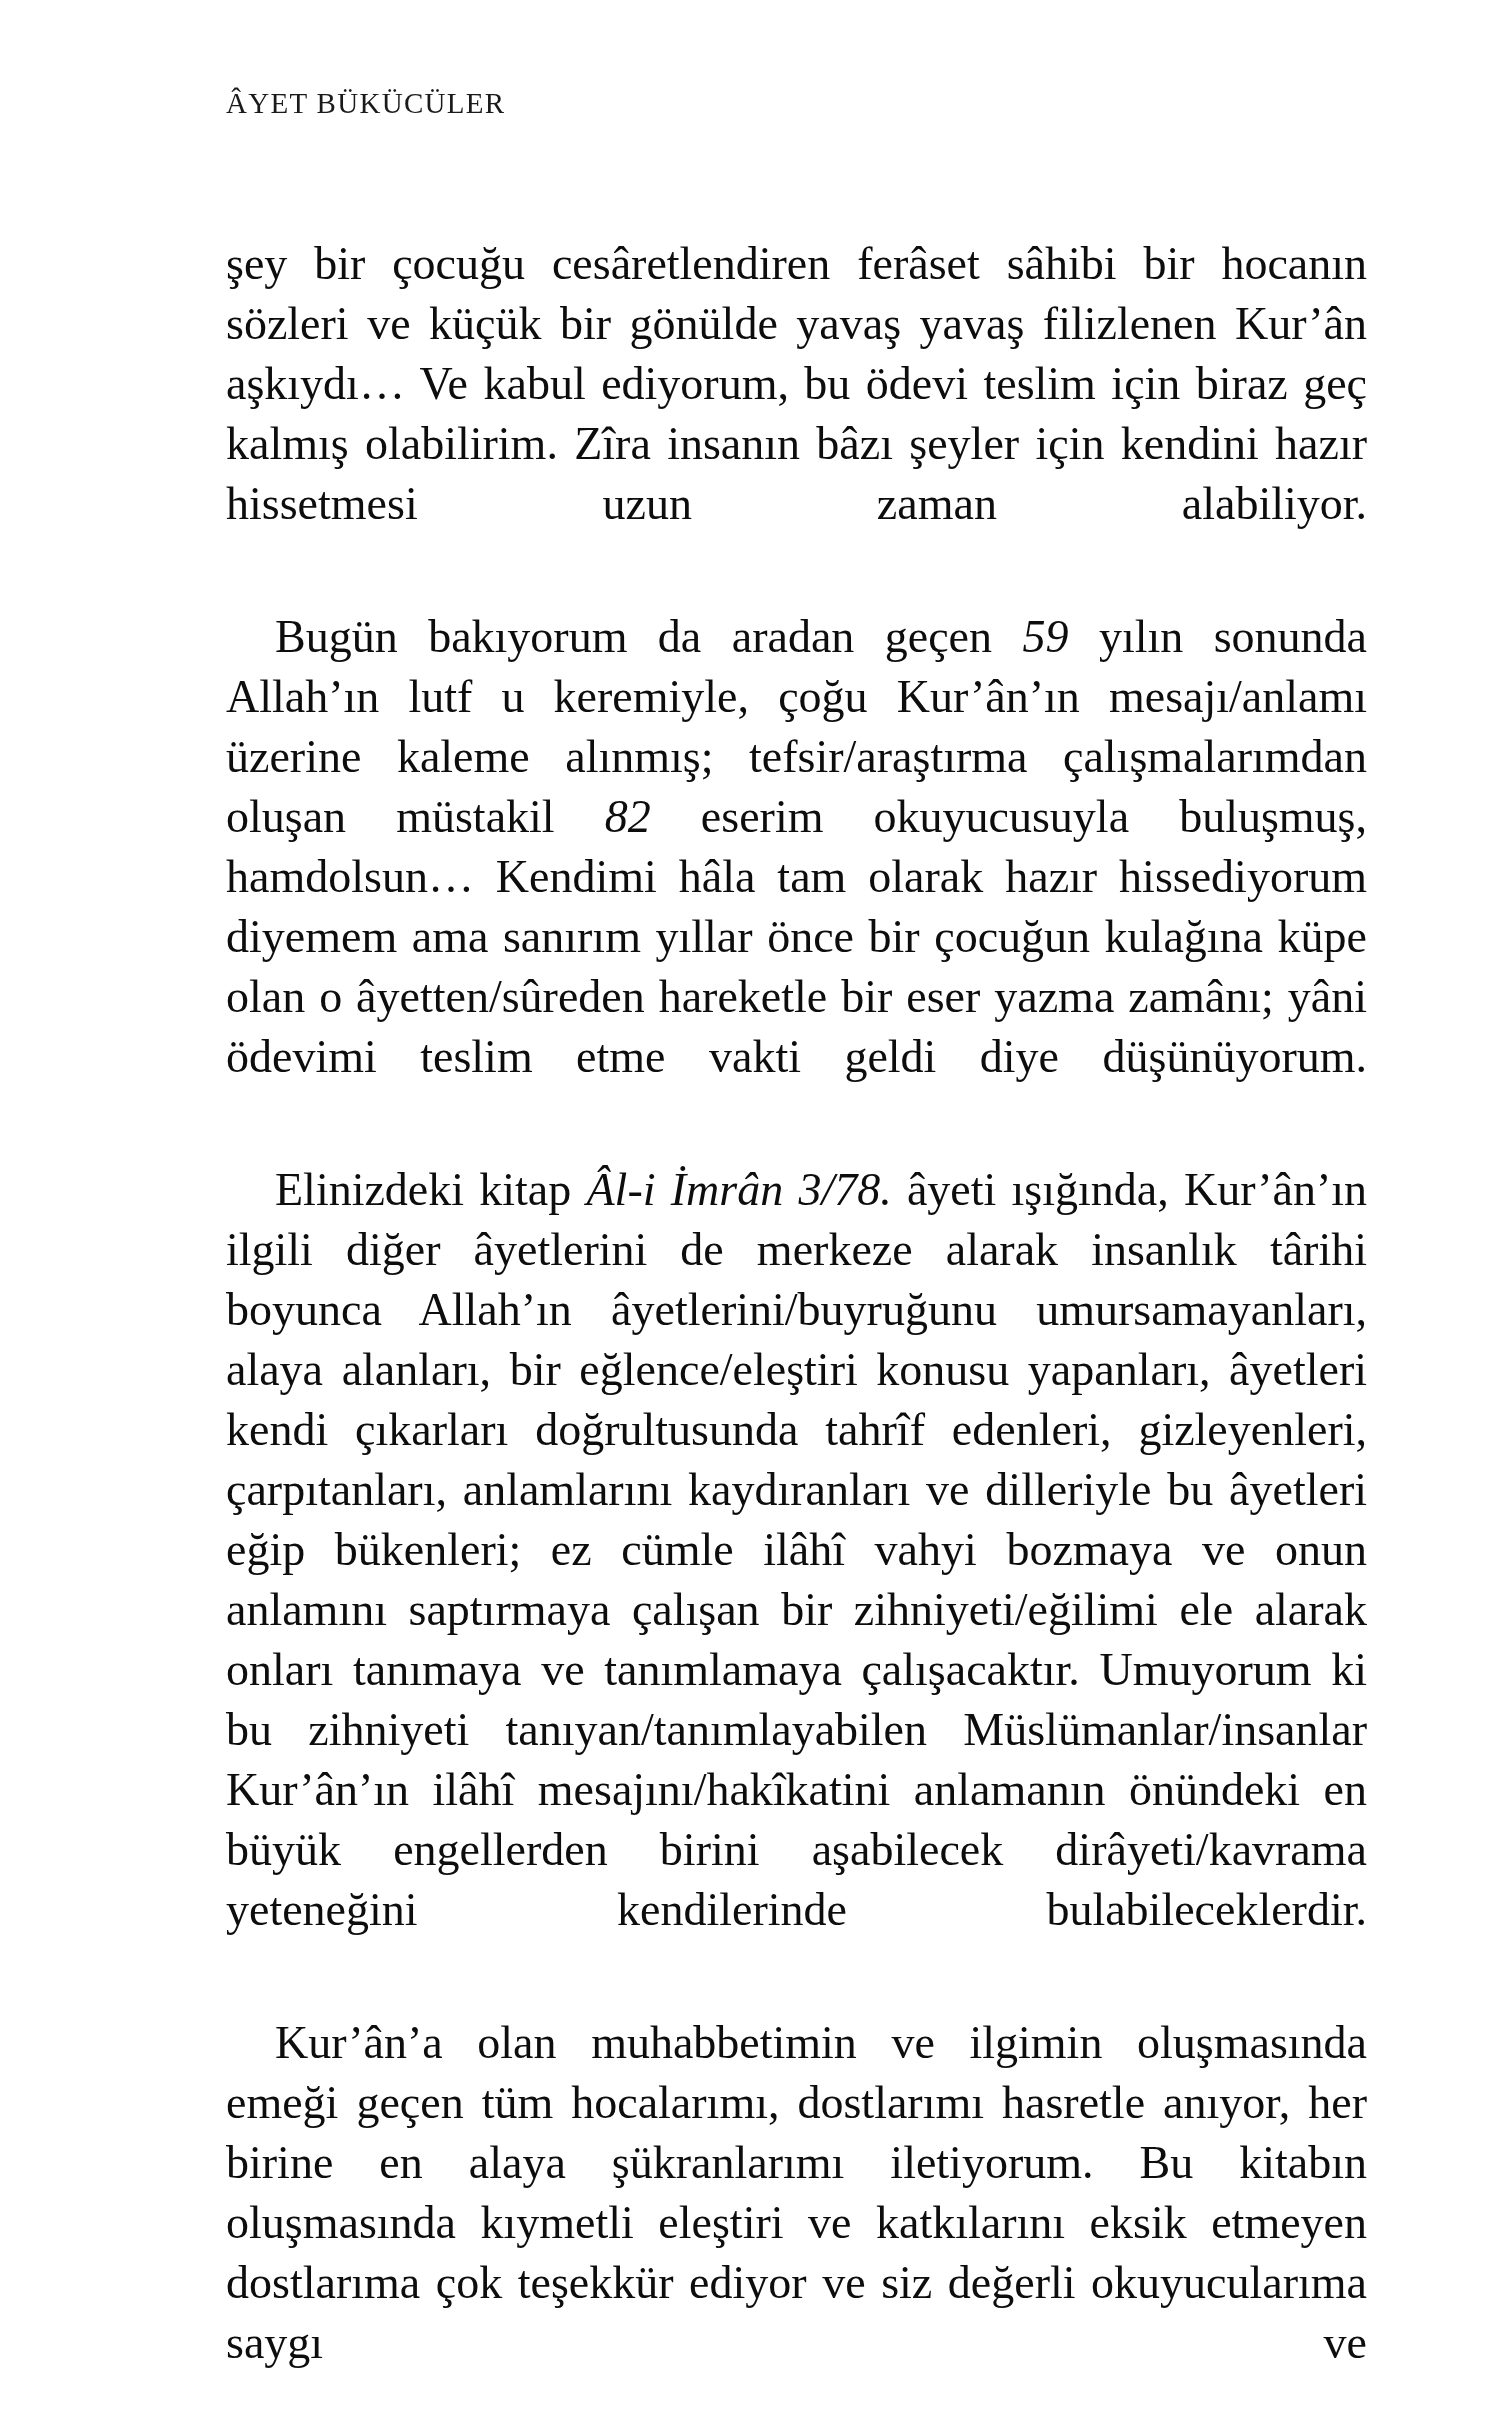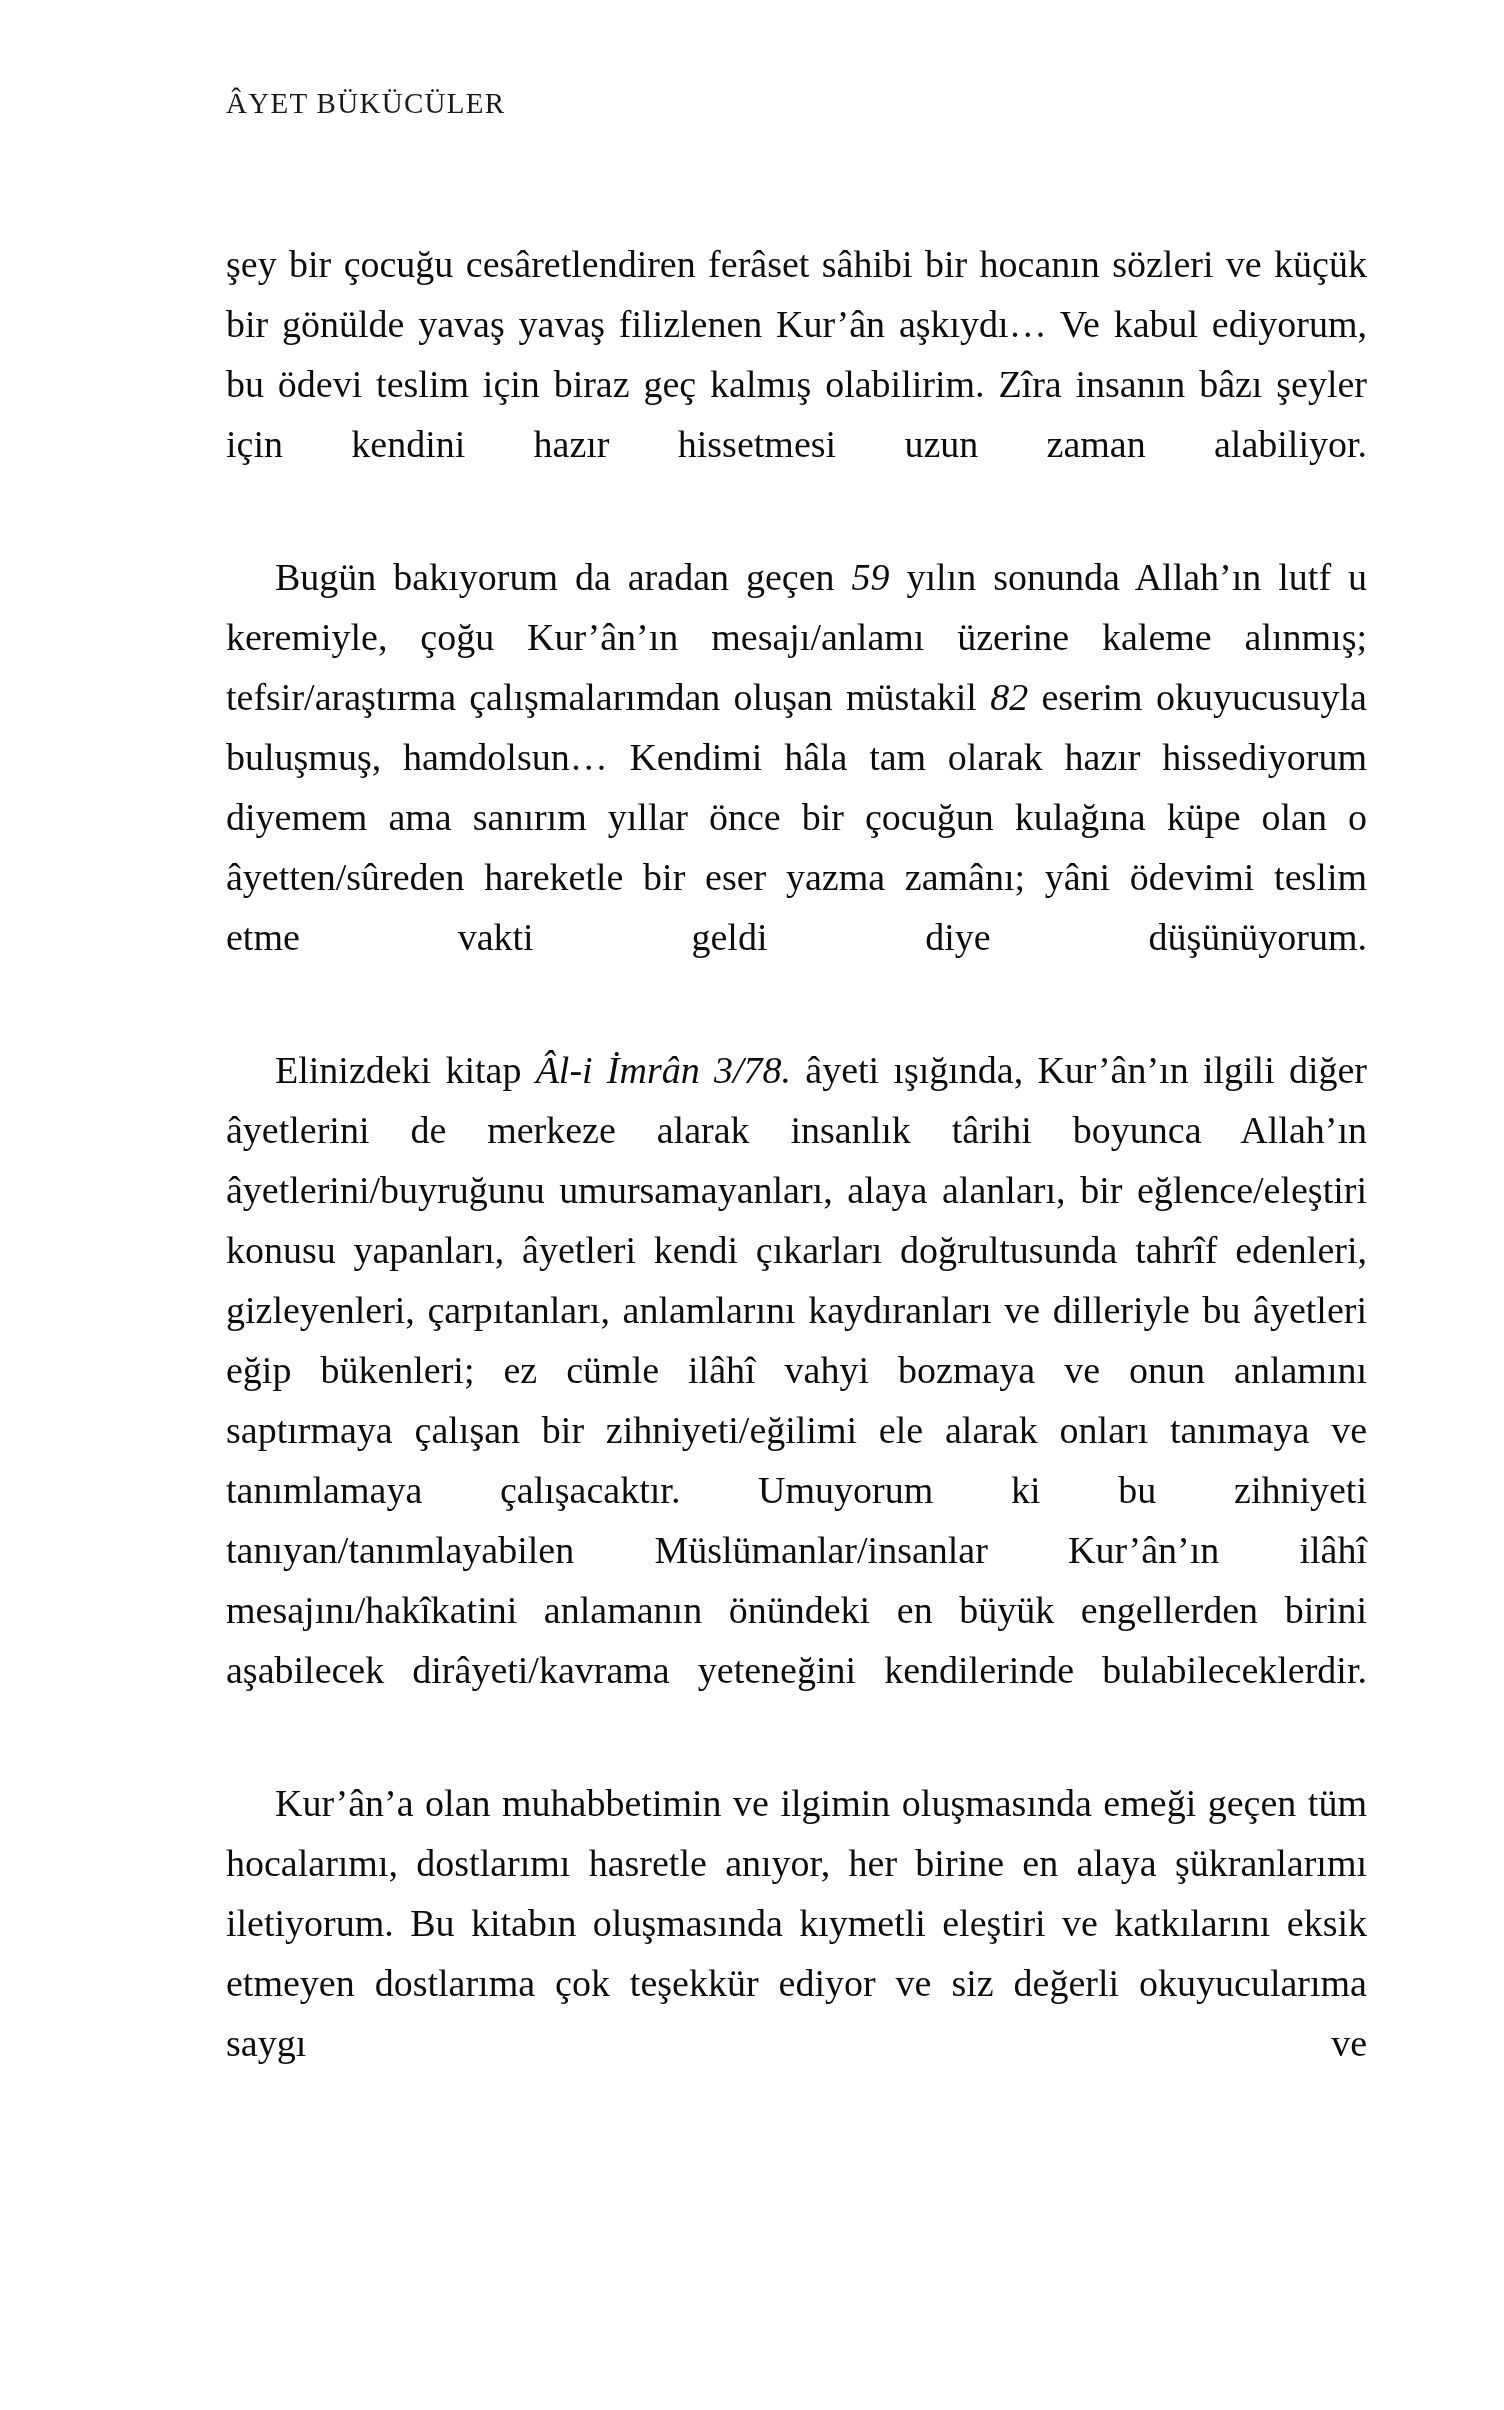--- a/index.html
+++ b/index.html
@@ -29,21 +29,21 @@
     white-space: nowrap;
   }
   .text-block {
     position: absolute;
     left: 226px;
     top: 234px;
     width: 1141px;
   }
   p.para {
     margin: 0;
-    font-size: 38px;
+    font-size: 46px;
     line-height: 60px;
     text-align: justify;
     text-justify: inter-word;
     color: #0d0d0d;
     hyphens: none;
   }
   p.para.indented {
     text-indent: 49px;
   }
   .gap-small { height: 13px; }

